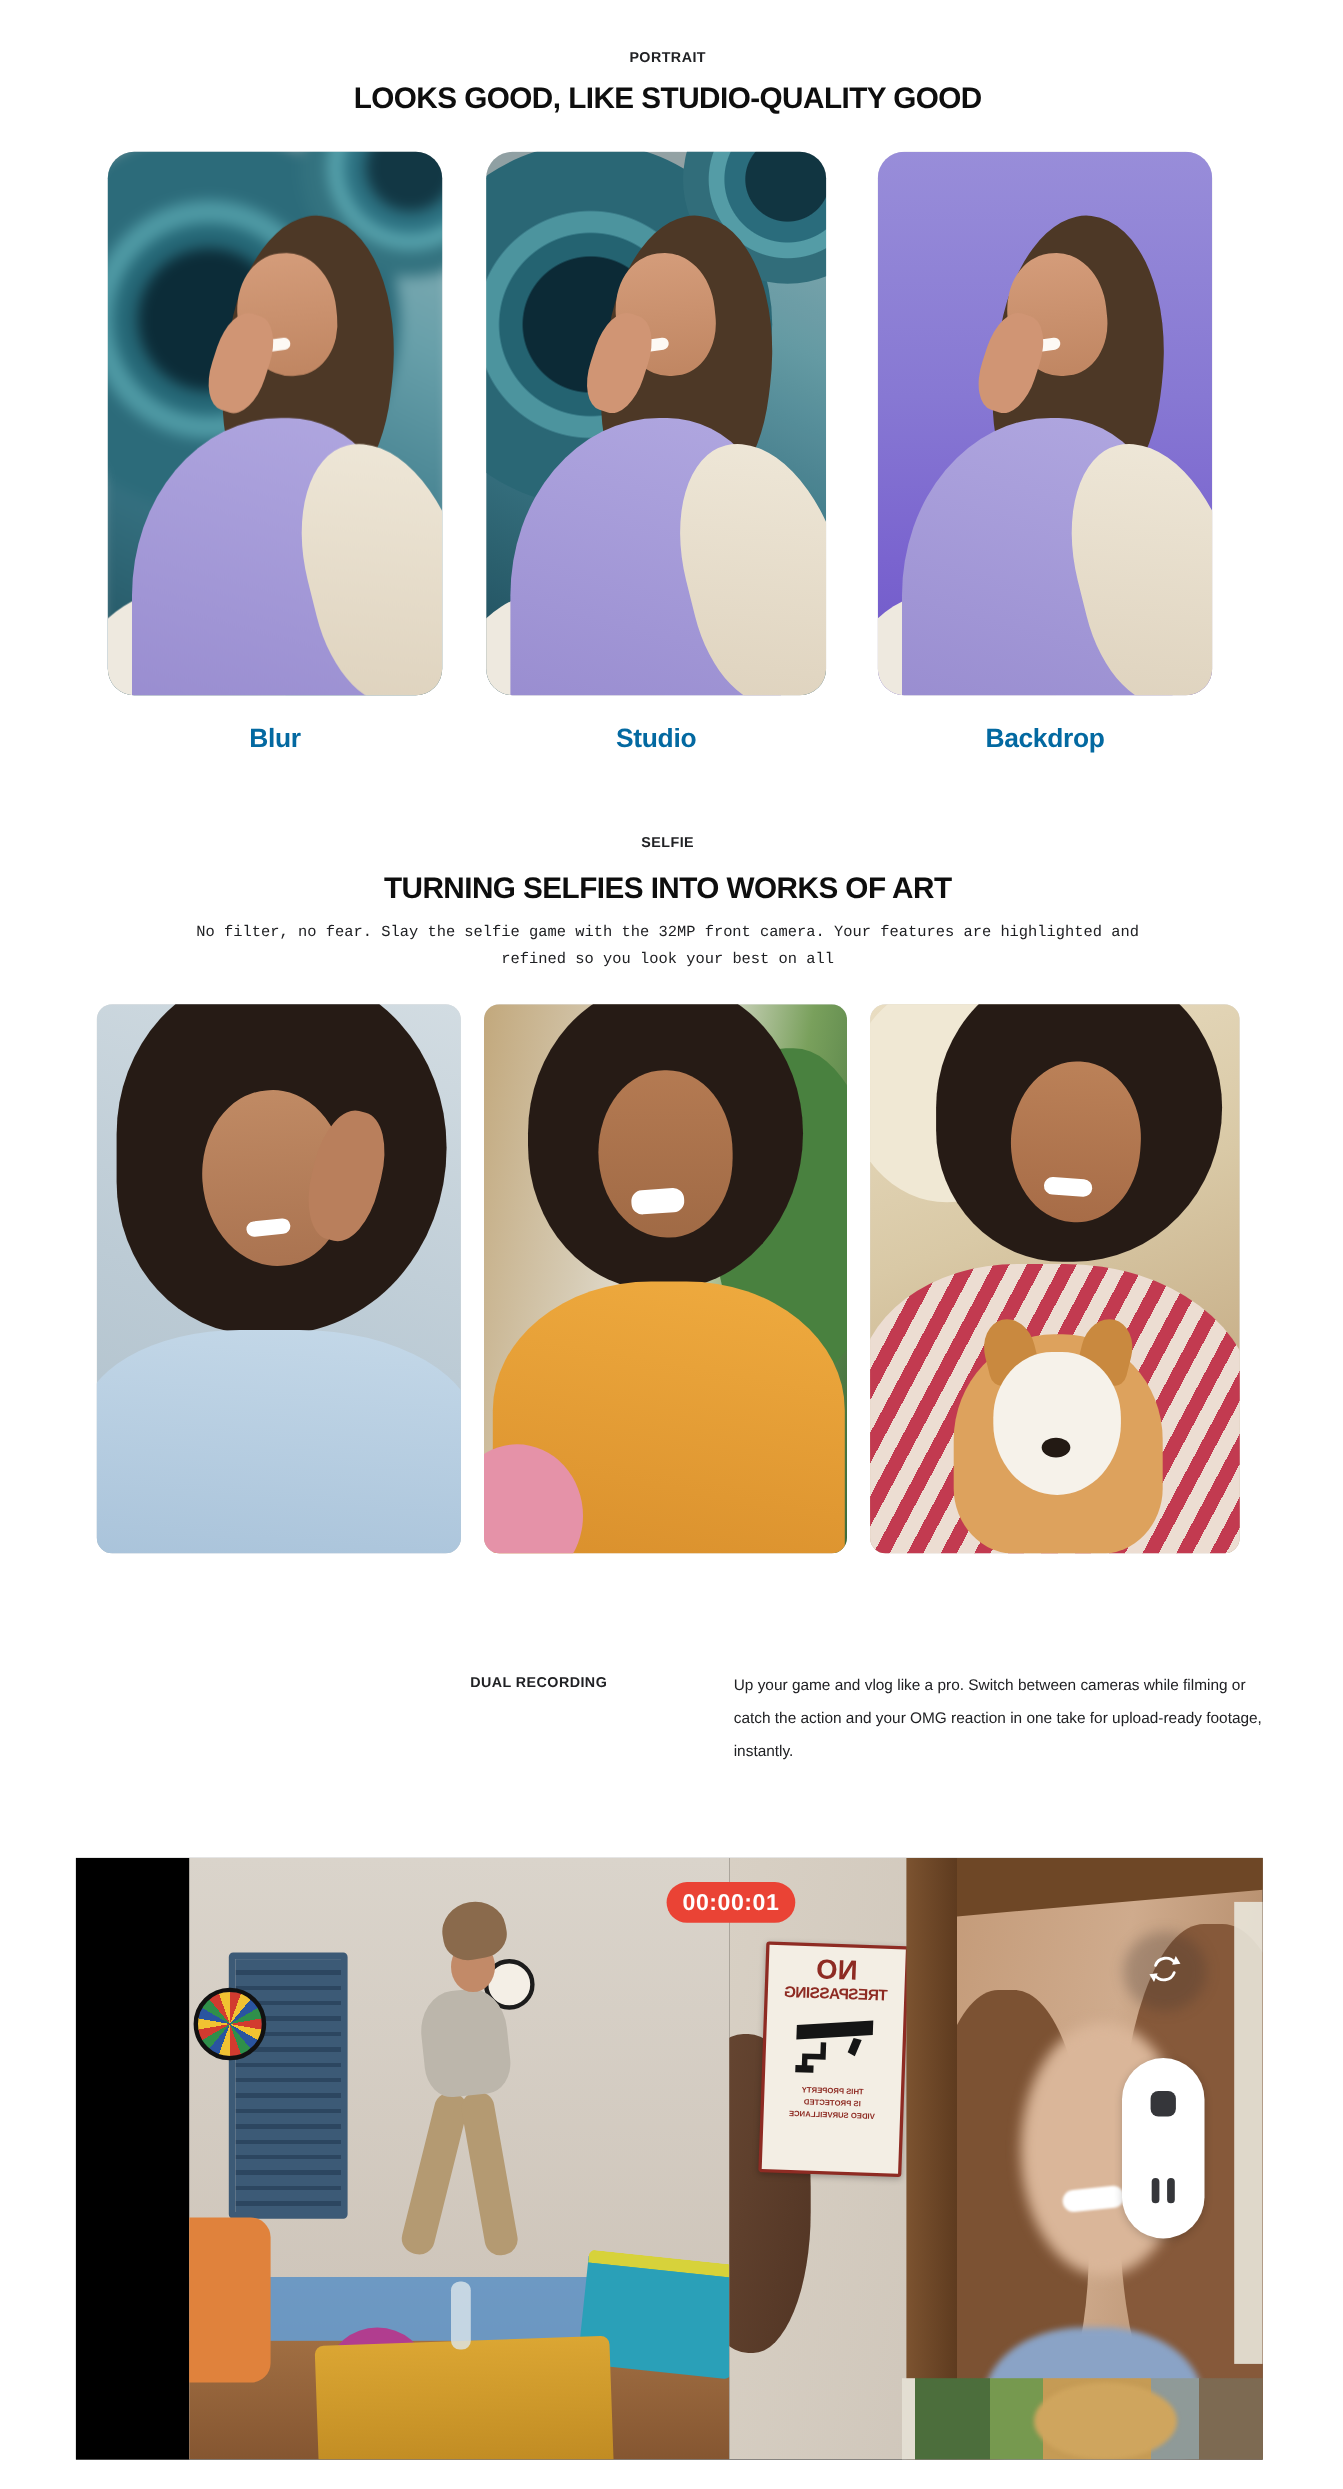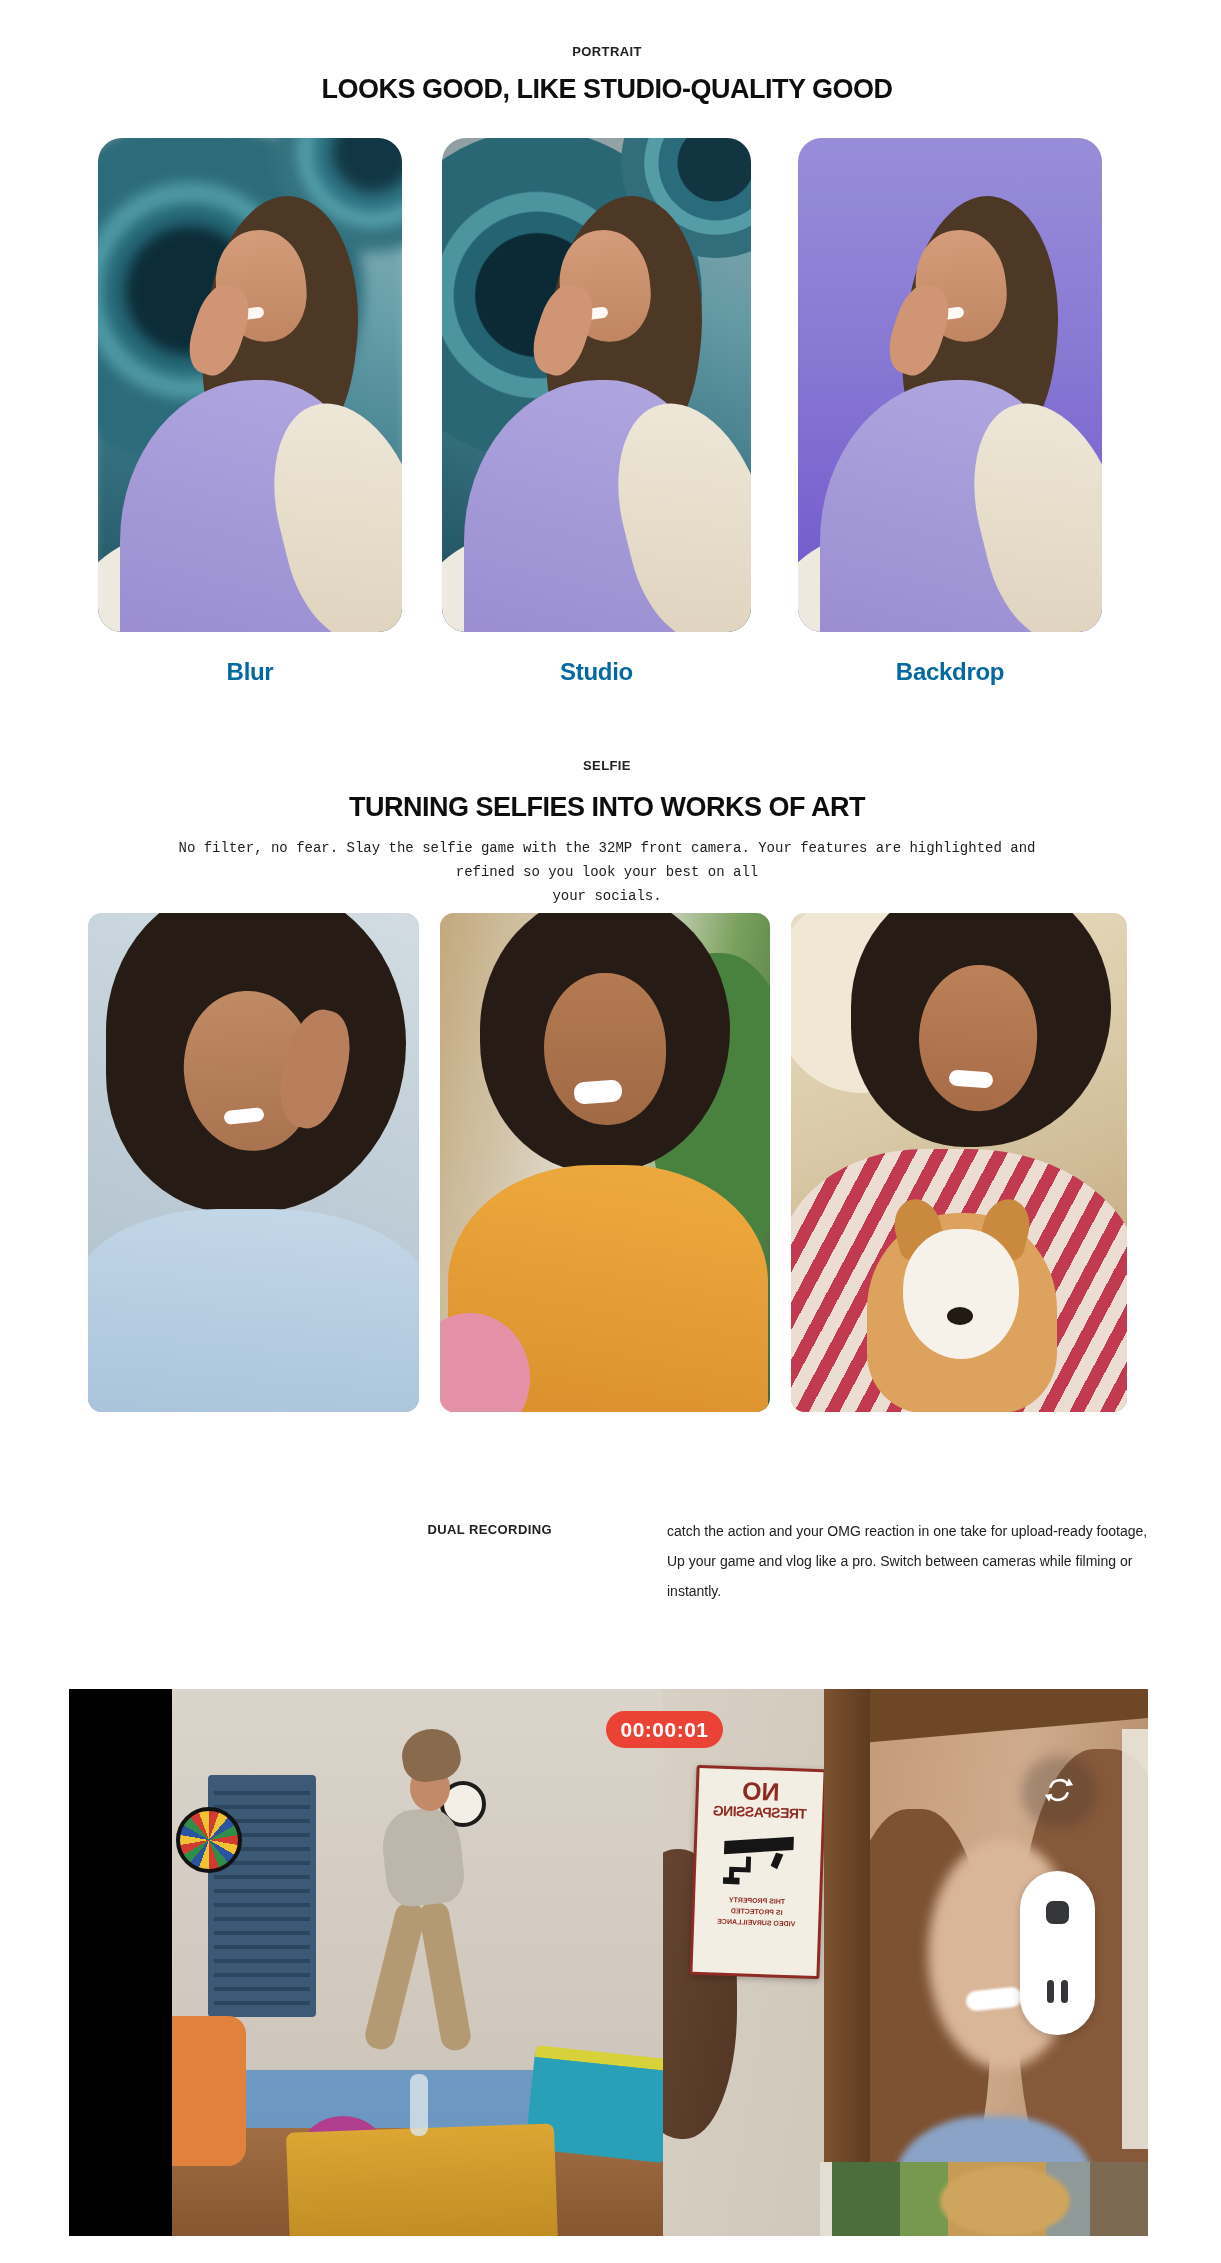--- a/index.html
+++ b/index.html
@@ -155,21 +155,20 @@
   </div>
 
   <div class="abs cap" style="left:98px;top:658px;width:304px;">Blur</div>
   <div class="abs cap" style="left:442px;top:658px;width:309px;">Studio</div>
   <div class="abs cap" style="left:798px;top:658px;width:304px;">Backdrop</div>
 
   <div class="abs center-col eyebrow" style="top:758px;">SELFIE</div>
   <div class="abs center-col h1" style="top:792px;">TURNING SELFIES INTO WORKS OF ART</div>
   <div class="abs body-txt" style="left:167px;top:836px;width:880px;text-align:center;font-family:Liberation Mono, monospace;">
     <div>No filter, no fear. Slay the selfie game with the 32MP front camera. Your features are highlighted and refined so you look your best on all</div>
-    <div>your socials.</div>
   </div>
 
   <div class="abs selfie-img" style="left:88px;top:913px;width:331px;height:499px;">
     <div class="abs s1-bg"></div>
     <div class="abs s-hair s1-hair"></div>
     <div class="abs s1-face"></div>
     <div class="abs s1-smile"></div>
     <div class="abs s1-hand"></div>
     <div class="abs s1-shirt"></div>
   </div>
@@ -193,22 +192,22 @@
     <div class="abs s3-stripes"></div>
     <div class="abs s3-dogbody"></div>
     <div class="abs s3-dogear" style="left:104px;top:286px;transform:rotate(-14deg);"></div>
     <div class="abs s3-dogear" style="left:192px;top:286px;transform:rotate(14deg);"></div>
     <div class="abs s3-dogface"></div>
     <div class="abs s3-nose"></div>
   </div>
 
   <div class="abs eyebrow" style="left:0;top:1522px;width:552px;text-align:right;">DUAL RECORDING</div>
   <div class="abs body-txt" style="left:667px;top:1516px;width:500px;line-height:30px;text-align:left;">
+    <div>Up your game and vlog like a pro. Switch between cameras while filming or</div>
     <div>catch the action and your OMG reaction in one take for upload-ready footage,</div>
-    <div>Up your game and vlog like a pro. Switch between cameras while filming or</div>
     <div>instantly.</div>
   </div>
 
   <div class="abs video">
 
     <div class="abs" style="left:0;top:0;width:103px;height:547px;background:#000;"></div>
 
     <div class="abs scene scene-a">
       <div class="abs sa-wainscot"></div>
       <div class="abs sa-floor"></div>

